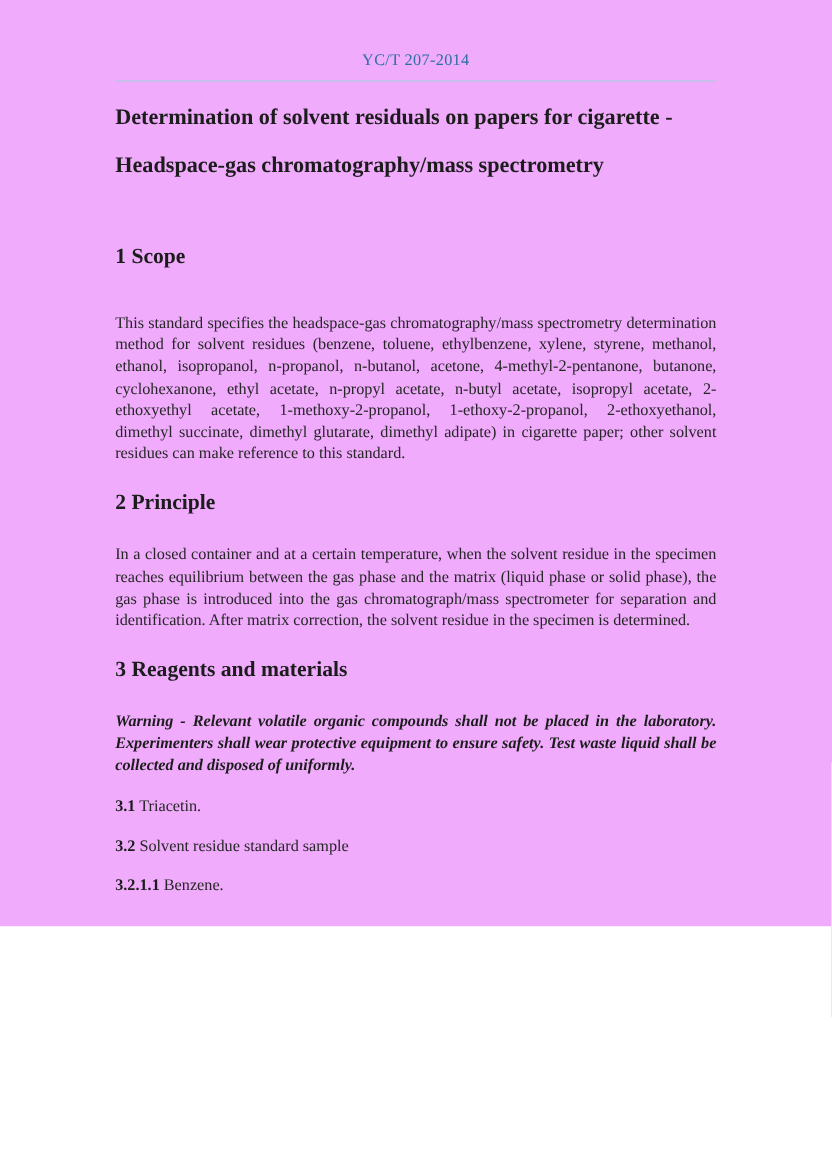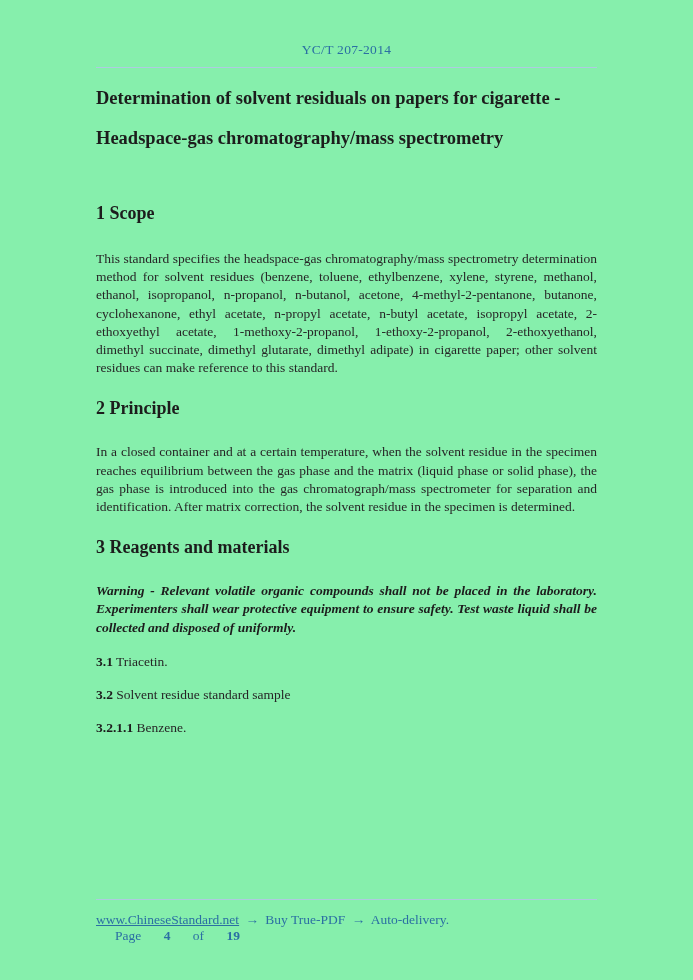--- a/index.html
+++ b/index.html
@@ -5,22 +5,22 @@
   :root {
     --accent: #2b6fa3;
     --divider: #aecbe0;
     --body-text: #262626;
   }
   * { box-sizing: border-box; }
   html, body { margin: 0; padding: 0; background: #ffffff; }
   .page {
     position: relative;
     width: 693px;
-    height: 980px;
-    background: #86efac;
+    height: 772px;
+    background: #f0abfc;
     color: var(--body-text);
     font-family: "Liberation Serif", "DejaVu Serif", serif;
     overflow: hidden;
     margin: 0 auto;
   }
   .content { width: 501px; margin: 0 auto; }
 
   
   .doc-number {
     padding-top: 42px;
@@ -48,21 +48,21 @@
   }
 
   
   .sec {
     font-size: 18px;
     font-weight: bold;
     color: #1c1c1c;
     line-height: 22px;
     margin: 20px 0 24px 0;
   }
-  .sec-first { margin-top: 44px; margin-bottom: 26px; }
+  .sec-first { margin-top: 44px; margin-bottom: 36px; }
 
   
   .para {
     font-size: 13.5px;
     line-height: 18.2px;
     text-align: justify;
     margin: 0 0 16px 0;
   }
   .para.bold { font-weight: bold; color: #1c1c1c; font-style: italic; }
 

